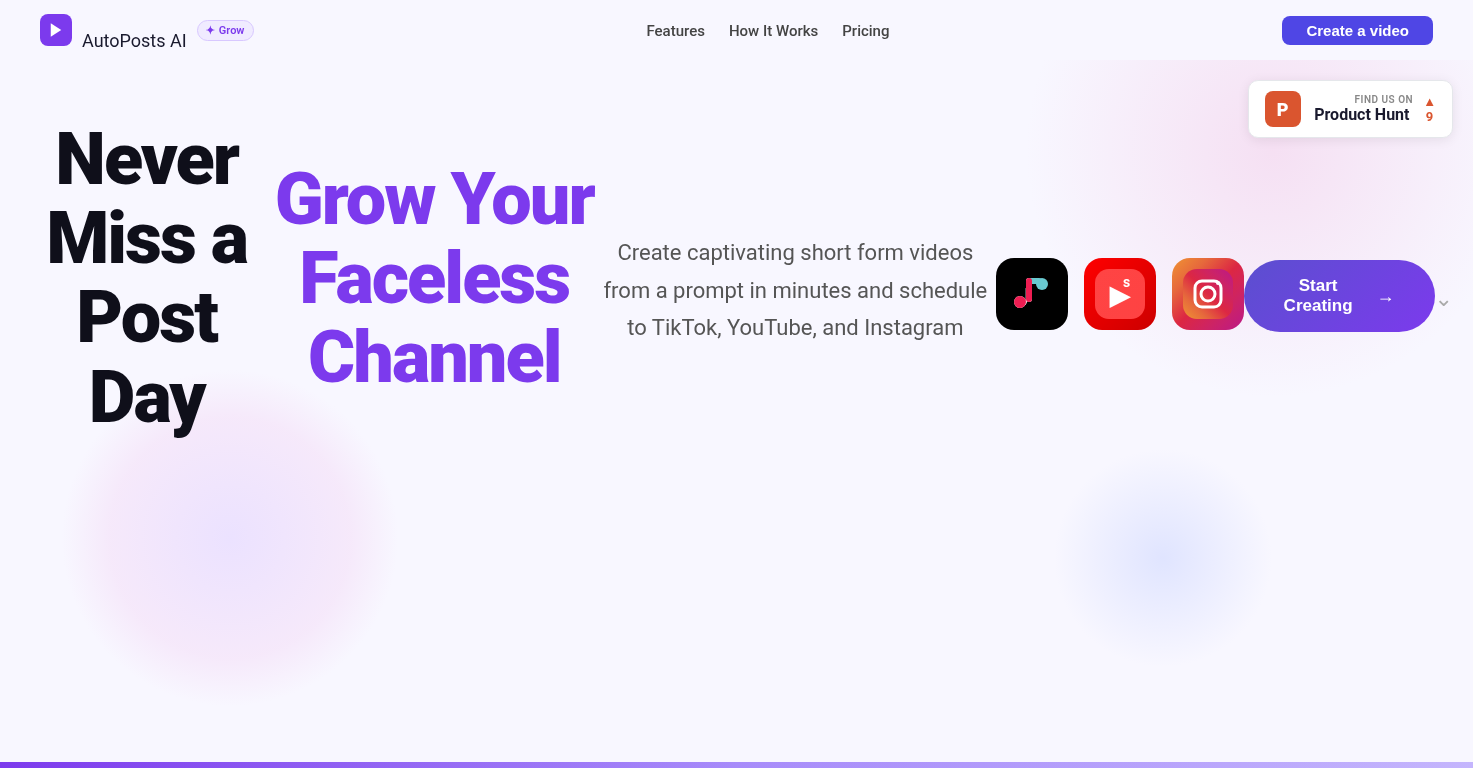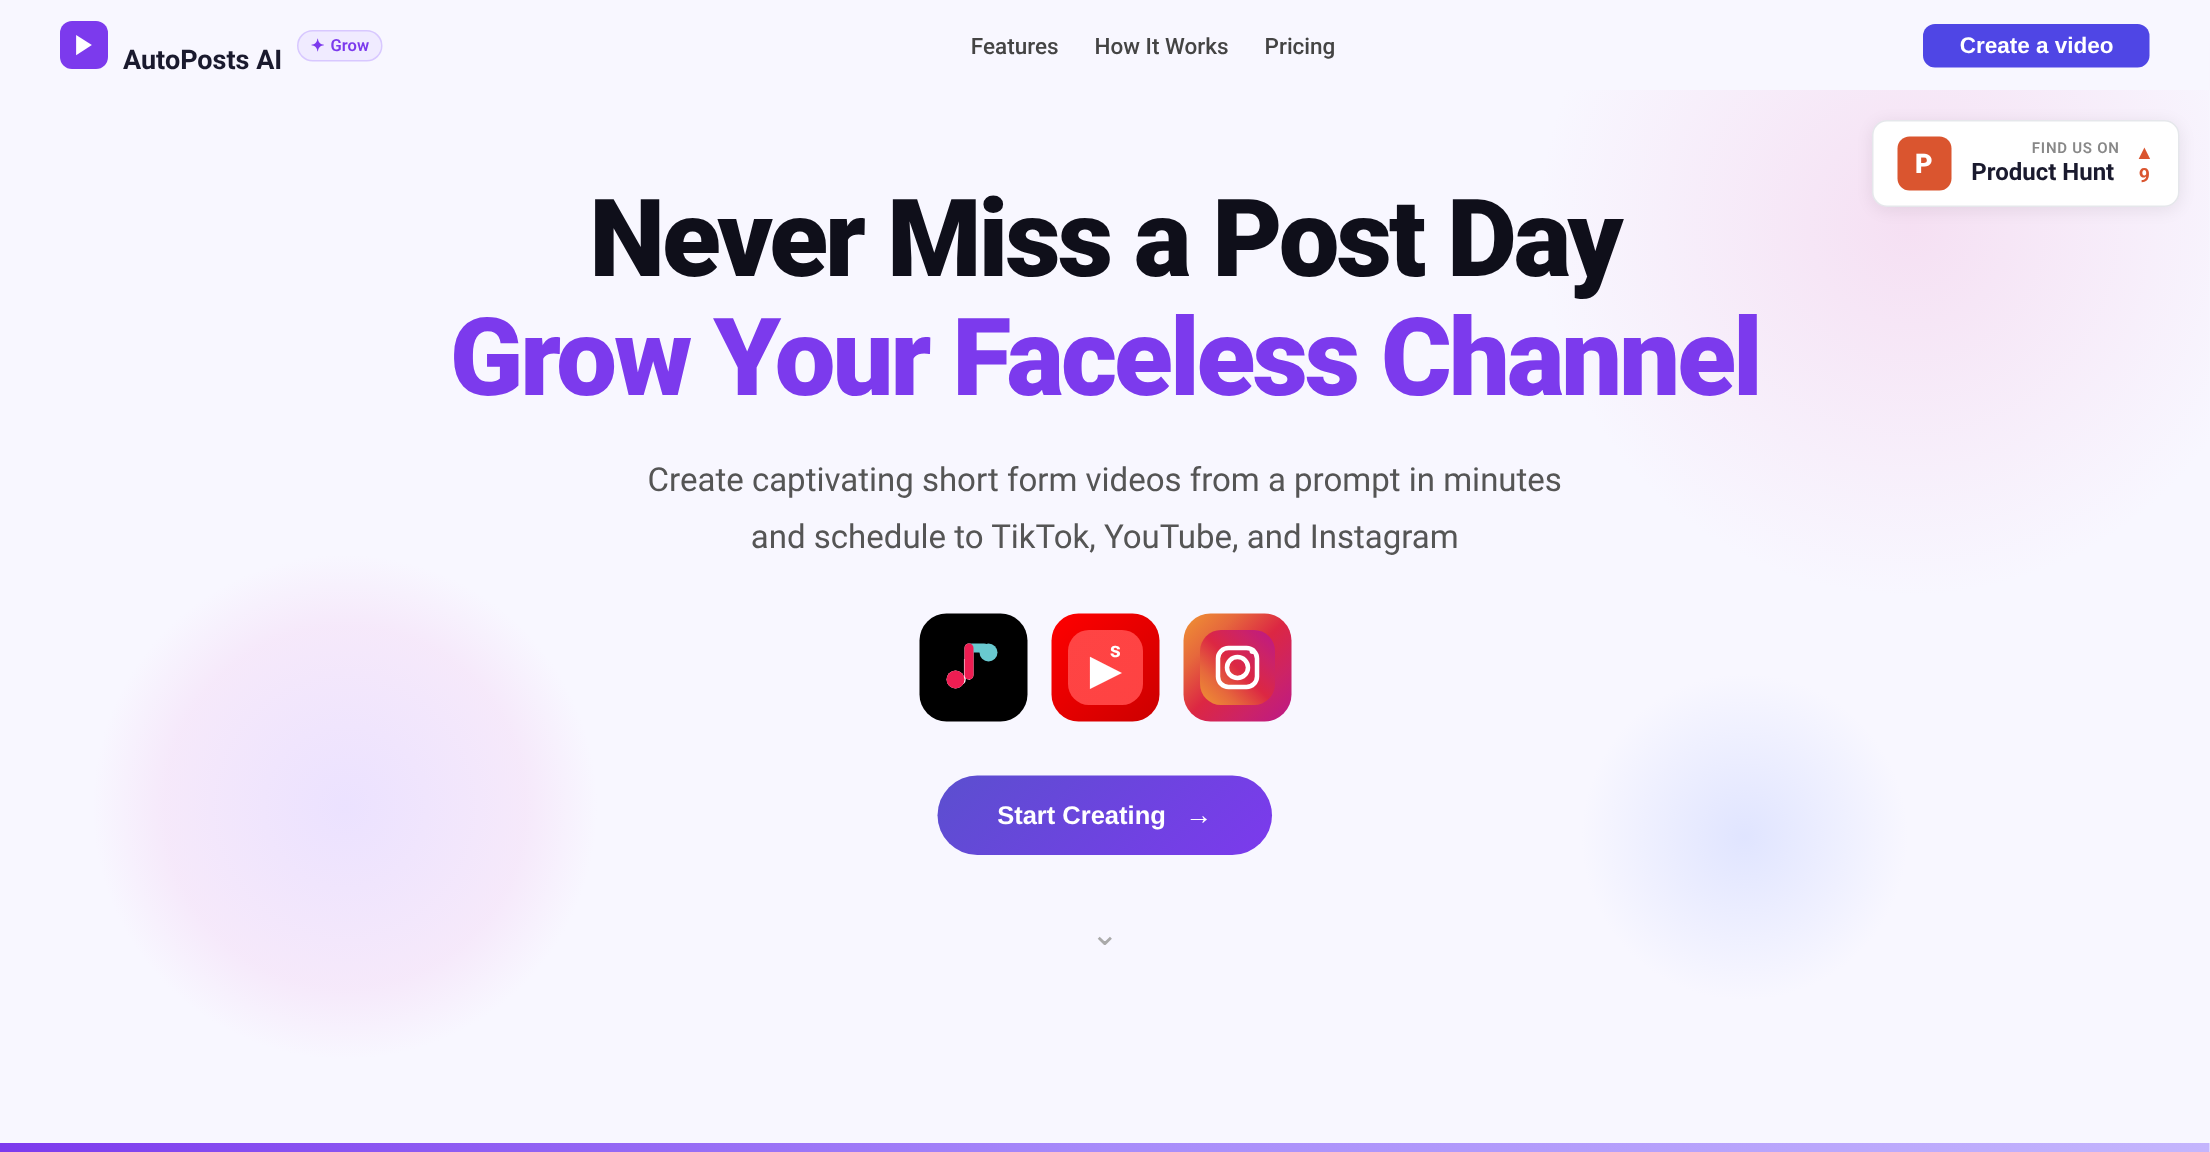--- a/index.html
+++ b/index.html
@@ -41,21 +41,21 @@
     }
 
     .logo-icon svg {
       width: 18px;
       height: 18px;
       fill: white;
     }
 
     .logo-text {
       font-size: 18px;
-      font-weight: 700;
+      font-weight: 400;
       color: #1a1a2e;
       margin-top: 20px;
     }
 
     .beta-badge {
       display: flex;
       align-items: center;
       gap: 4px;
       background: #f0ebff;
       color: #7c3aed;
@@ -149,21 +149,21 @@
       align-items: center;
       color: #da552f;
       font-weight: 700;
       font-size: 13px;
       margin-left: auto;
     }
 
     
     .hero {
       display: flex;
-      flex-direction: column;
+      flex-direction: row;
       align-items: center;
       justify-content: center;
       text-align: center;
       padding: 60px 20px 20px;
       position: relative;
       z-index: 5;
     }
 
     .hero-title-black {
       font-size: 72px;
@@ -231,21 +231,21 @@
       color: white;
       border: none;
       padding: 16px 40px;
       border-radius: 50px;
       font-size: 17px;
       font-weight: 600;
       cursor: pointer;
       margin-top: 36px;
       display: flex;
       align-items: center;
-      gap: 13px;
+      gap: 24px;
     }
 
     .arrow-icon {
       font-size: 18px;
     }
 
     
     .chevron-down {
       margin-top: 40px;
       color: #aaa;

